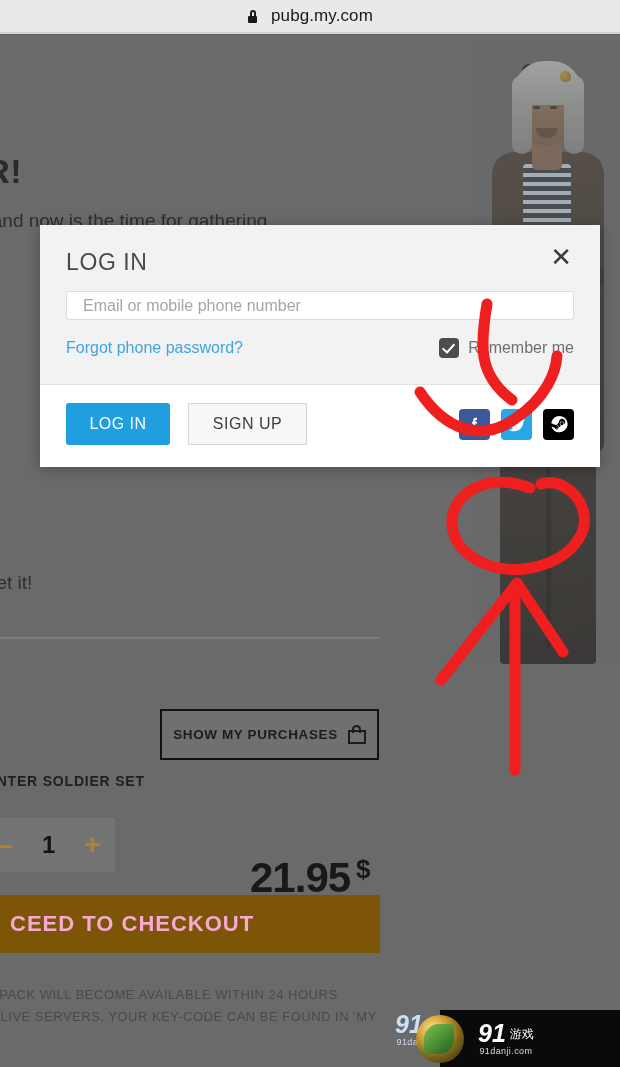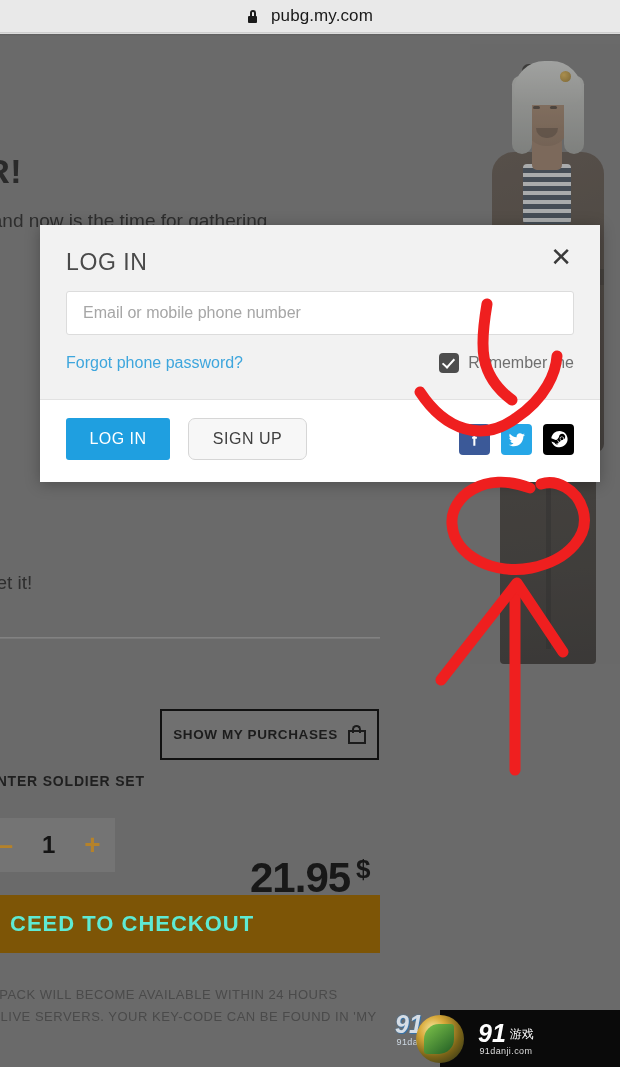--- a/index.html
+++ b/index.html
@@ -344,21 +344,21 @@
     background: #7d5506;
     display: flex;
     align-items: center;
     cursor: pointer;
   }
   #checkout-button .label {
     margin-left: 52px;
     font-size: 22px;
     font-weight: bold;
     letter-spacing: 1px;
-    color: #5eead4;
+    color: #f9a8d4;
   }
   .fineprint {
     position: absolute;
     left: -24px; top: 950px;
     font-size: 13px;
     line-height: 22px;
     color: #4a4a4a;
     letter-spacing: .5px;
     white-space: nowrap;
   }
@@ -469,21 +469,21 @@
     line-height: 20px;
     color: #3a3a3a;
     cursor: pointer;
     padding: 0 2px;
     user-select: none;
   }
   .modal-input {
     display: block;
     width: 100%;
     box-sizing: border-box;
-    height: 44px;
+    height: 29px;
     margin-top: 15px;
     padding: 0 16px;
     border: 1px solid #dcdcdc;
     border-radius: 3px;
     background: #fff;
     font-size: 16px;
     color: #333;
     font-family: "Liberation Sans", sans-serif;
     outline: none;
   }
@@ -542,21 +542,21 @@
     letter-spacing: .5px;
     cursor: pointer;
     font-family: "Liberation Sans", sans-serif;
   }
   #signup-button {
     width: 119px; height: 42px;
     margin-left: 18px;
     background: #f7f7f7;
     color: #404040;
     border: 1px solid #d6d6d6;
-    border-radius: 7px;
+    border-radius: 0;
     font-size: 16px;
     letter-spacing: .5px;
     cursor: pointer;
     font-family: "Liberation Sans", sans-serif;
     text-align: center;
   }
   #social-logins {
     margin-left: auto;
     display: flex;
     align-items: center;

